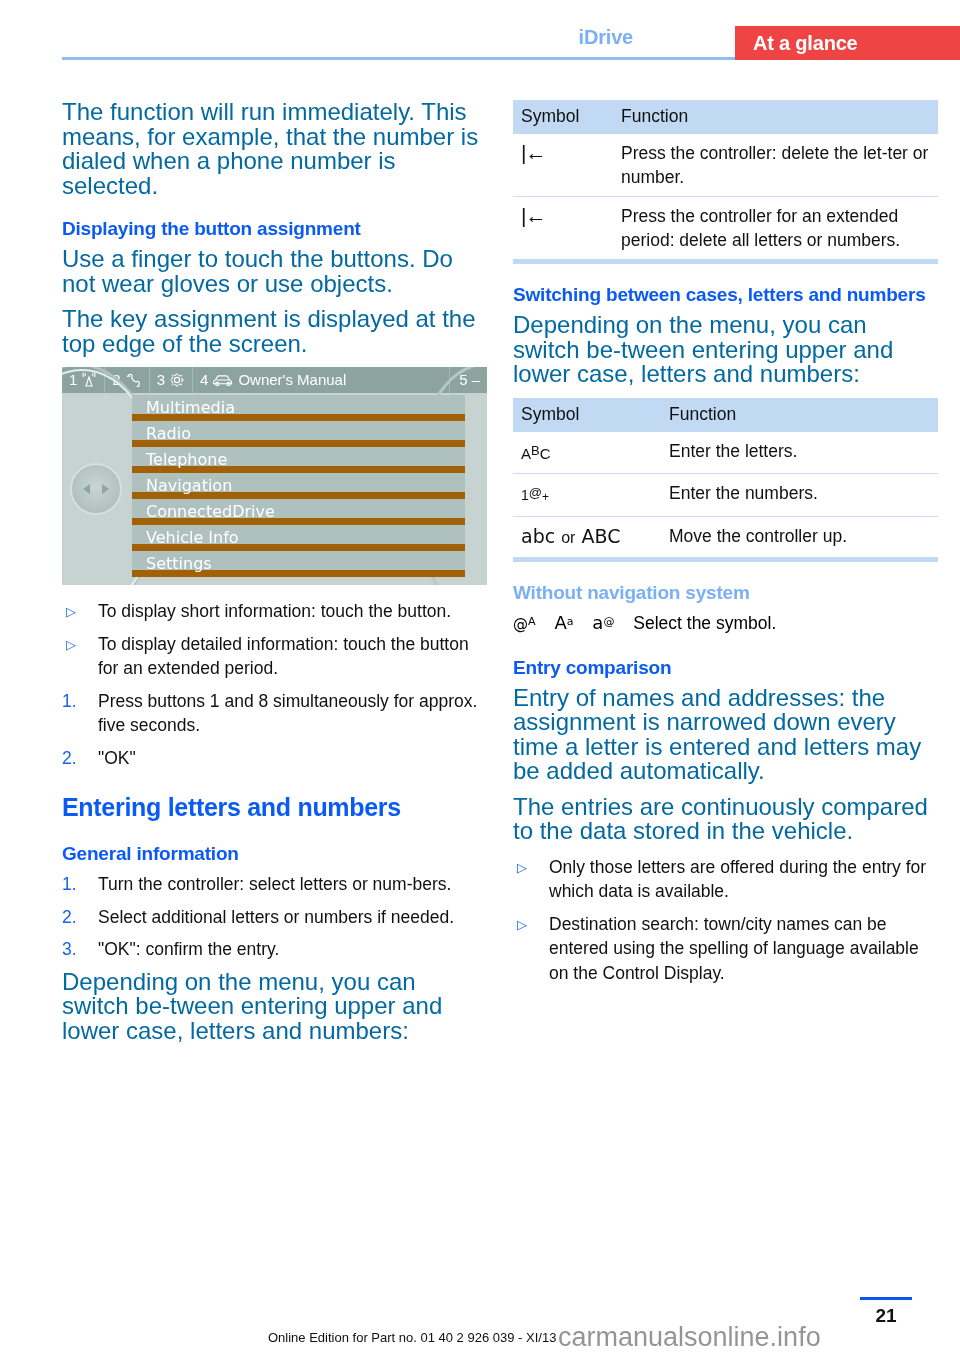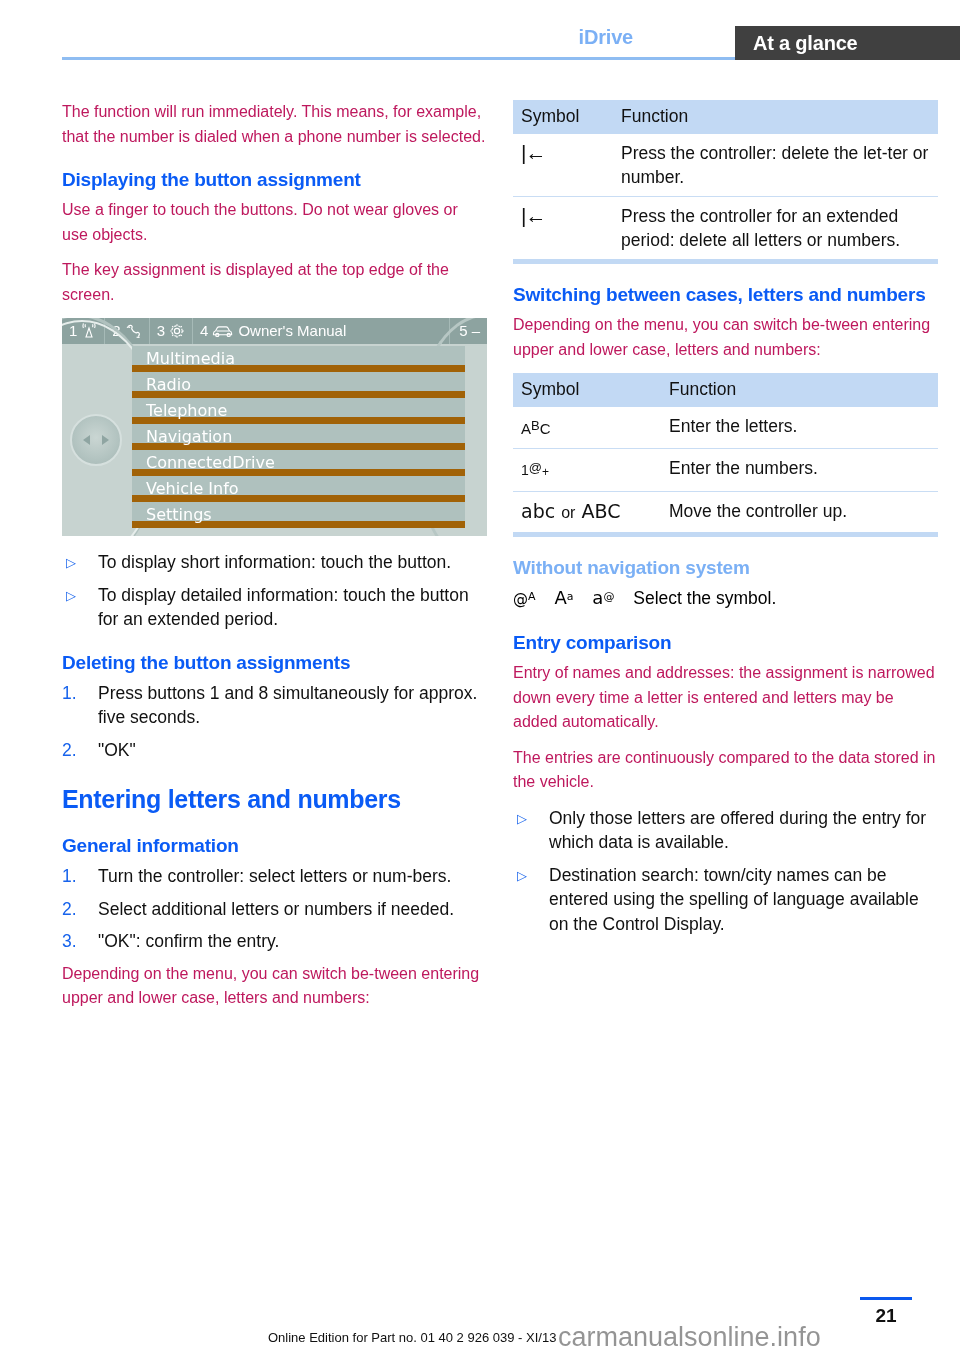--- a/index.html
+++ b/index.html
@@ -42,21 +42,21 @@
     font-weight: bold;
     color: #7BB0F5;
     letter-spacing: -0.2px;
   }
   .header-banner {
     position: absolute;
     left: 735px;
     top: 26px;
     width: 225px;
     height: 34px;
-    background: #404040;
+    background: #ef4444;
   }
   .header-banner span {
     position: absolute;
     left: 18px;
     top: 6px;
     font-size: 20px;
     font-weight: bold;
     color: #ffffff;
     letter-spacing: -0.2px;
   }
@@ -65,24 +65,24 @@
   .col {
     position: absolute;
     top: 100px;
     width: 425px;
   }
   .col-left  { left: 62px; }
   .col-right { left: 513px; }
 
   
   p.body {
-    font-size: 16px;
+    font-size: 24px;
     line-height: 24.5px;
     margin-bottom: 11px;
-    color: #be185d;
+    color: #0369a1;
   }
   h2.sec {
     font-size: 25px;
     font-weight: bold;
     color: #0A5BF5;
     line-height: 31px;
     margin-top: 22px;
     margin-bottom: 8px;
     letter-spacing: -0.3px;
   }
@@ -447,21 +447,20 @@
       <li>
         <span class="marker">▷</span>
         <span>To display short information: touch the button.</span>
       </li>
       <li>
         <span class="marker">▷</span>
         <span>To display detailed information: touch the button for an extended period.</span>
       </li>
     </ul>
 
-    <h3 class="sub">Deleting the button assignments</h3>
     <ol class="numbered">
       <li>
         <span class="marker">1.</span>
         <span>Press buttons 1 and 8 simultaneously for approx. five seconds.</span>
       </li>
       <li>
         <span class="marker">2.</span>
         <span>"OK"</span>
       </li>
     </ol>

